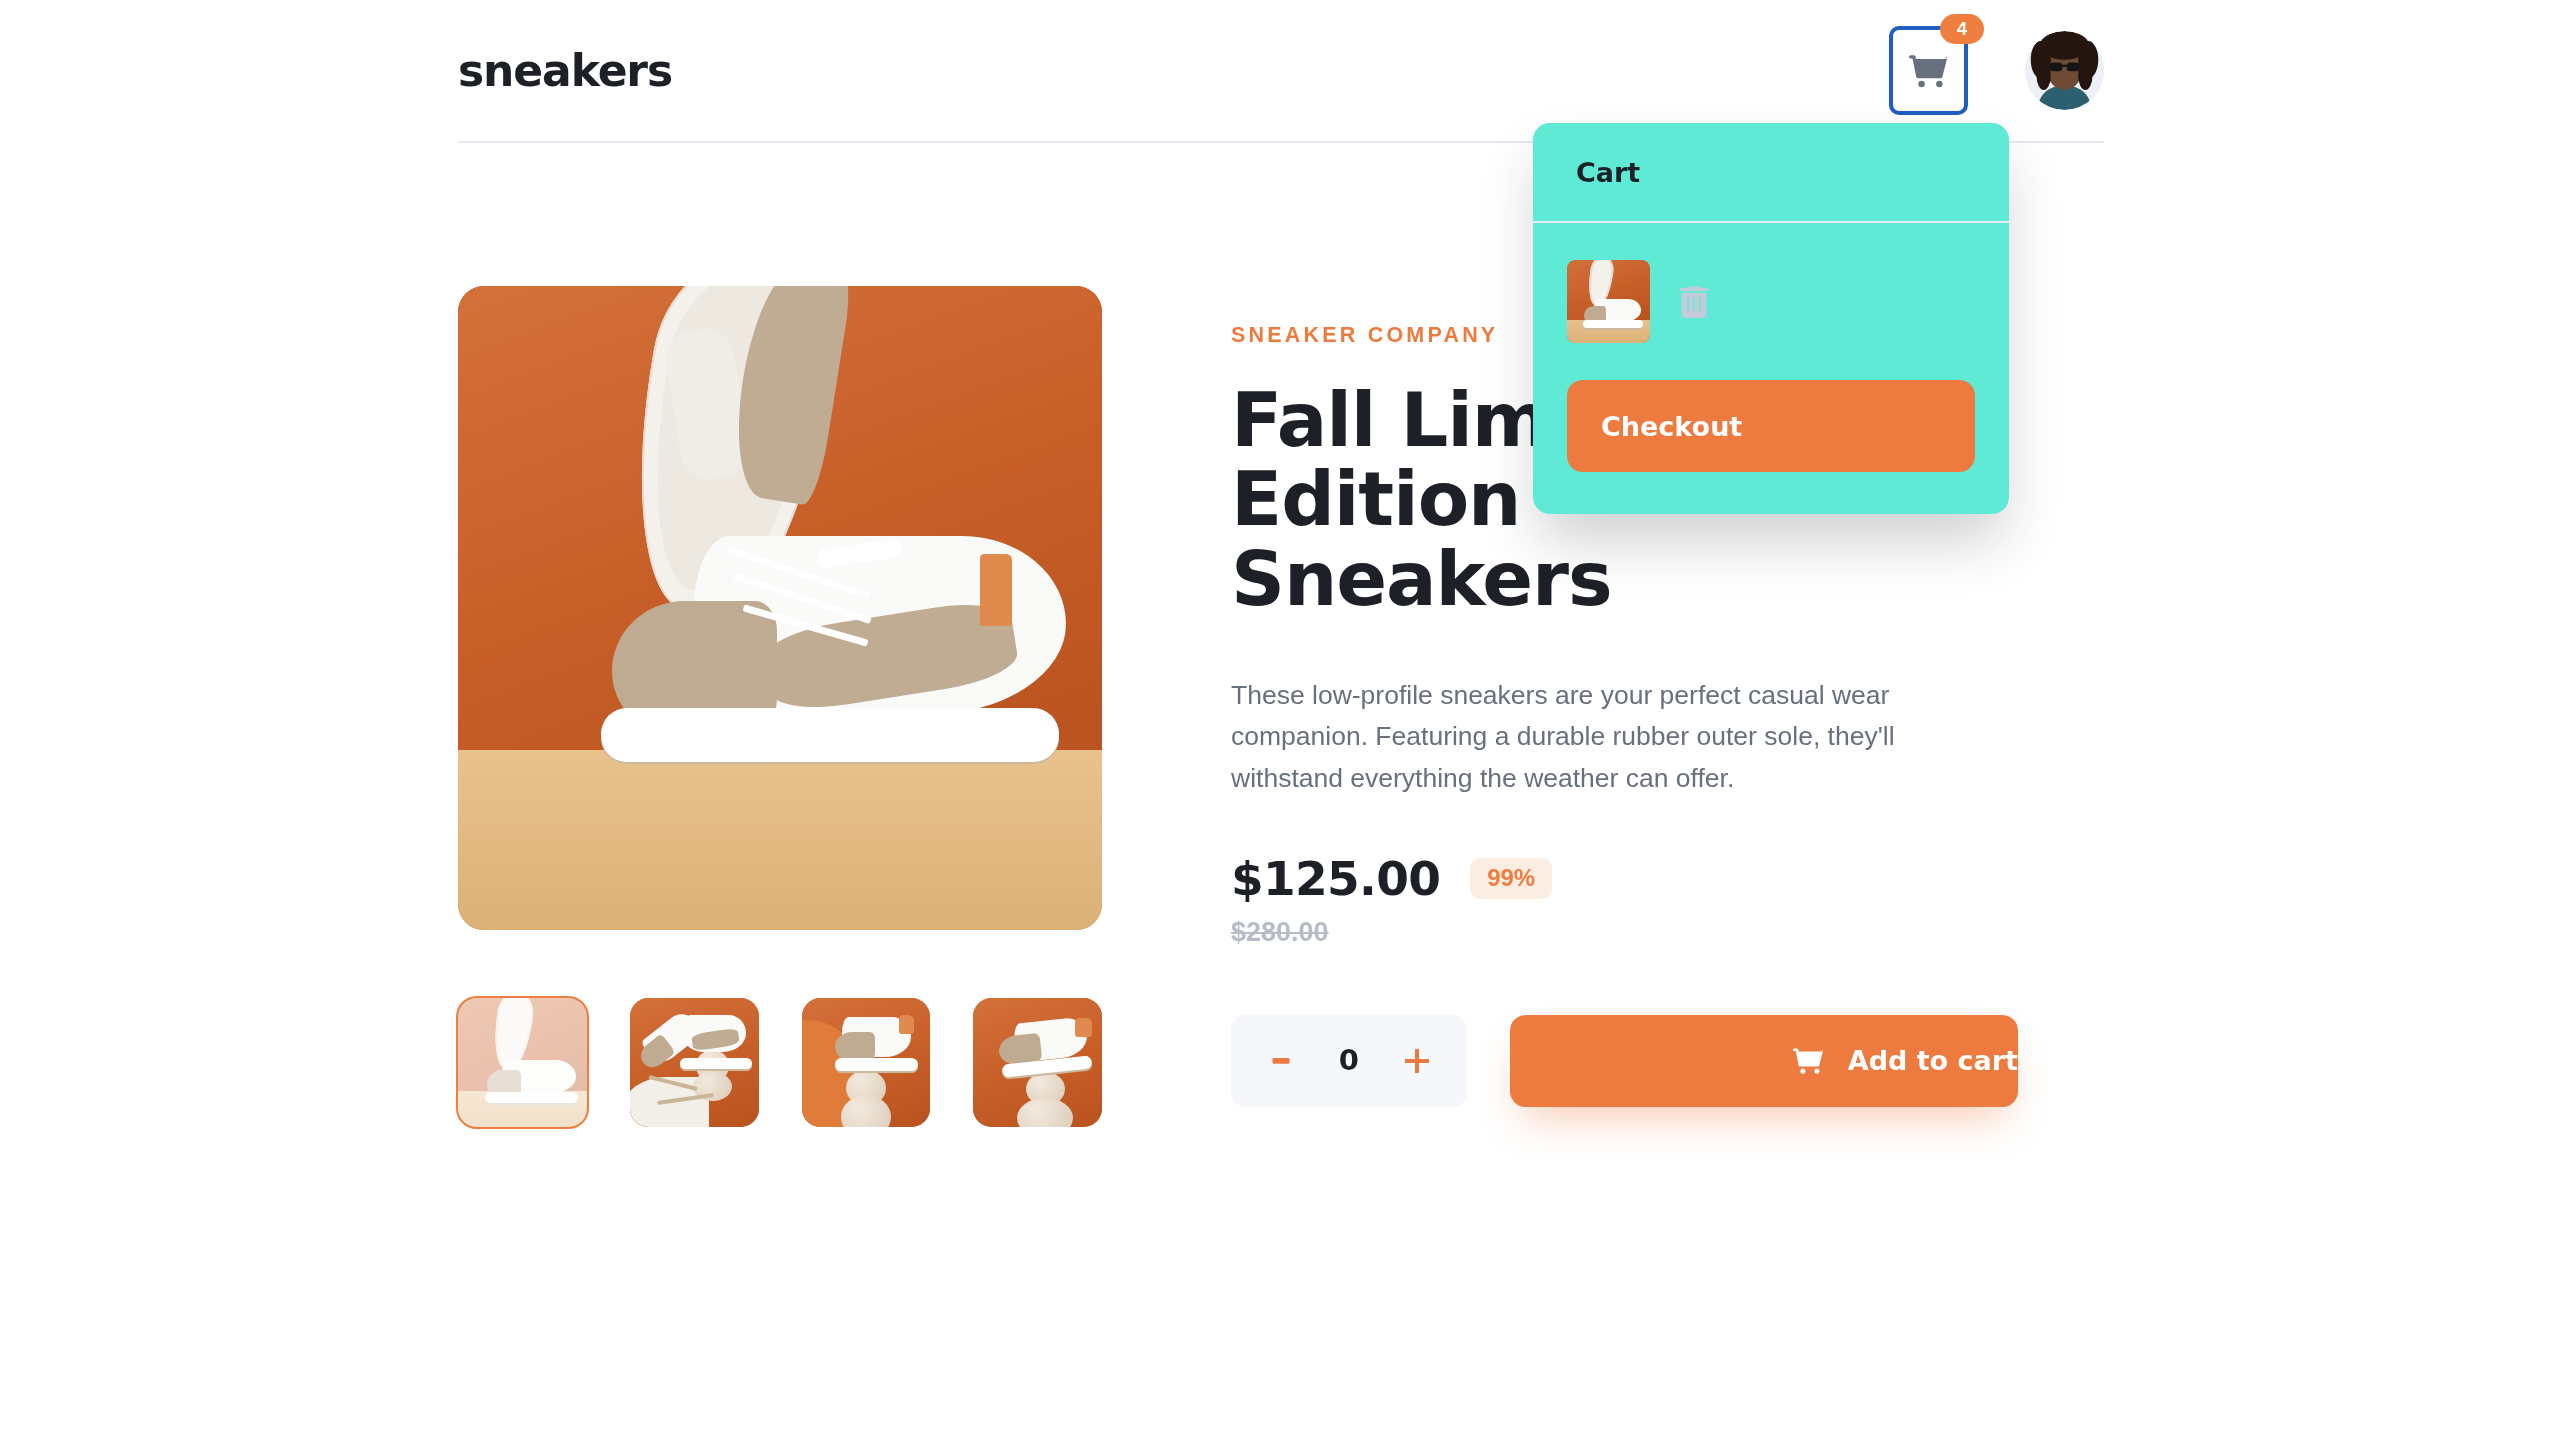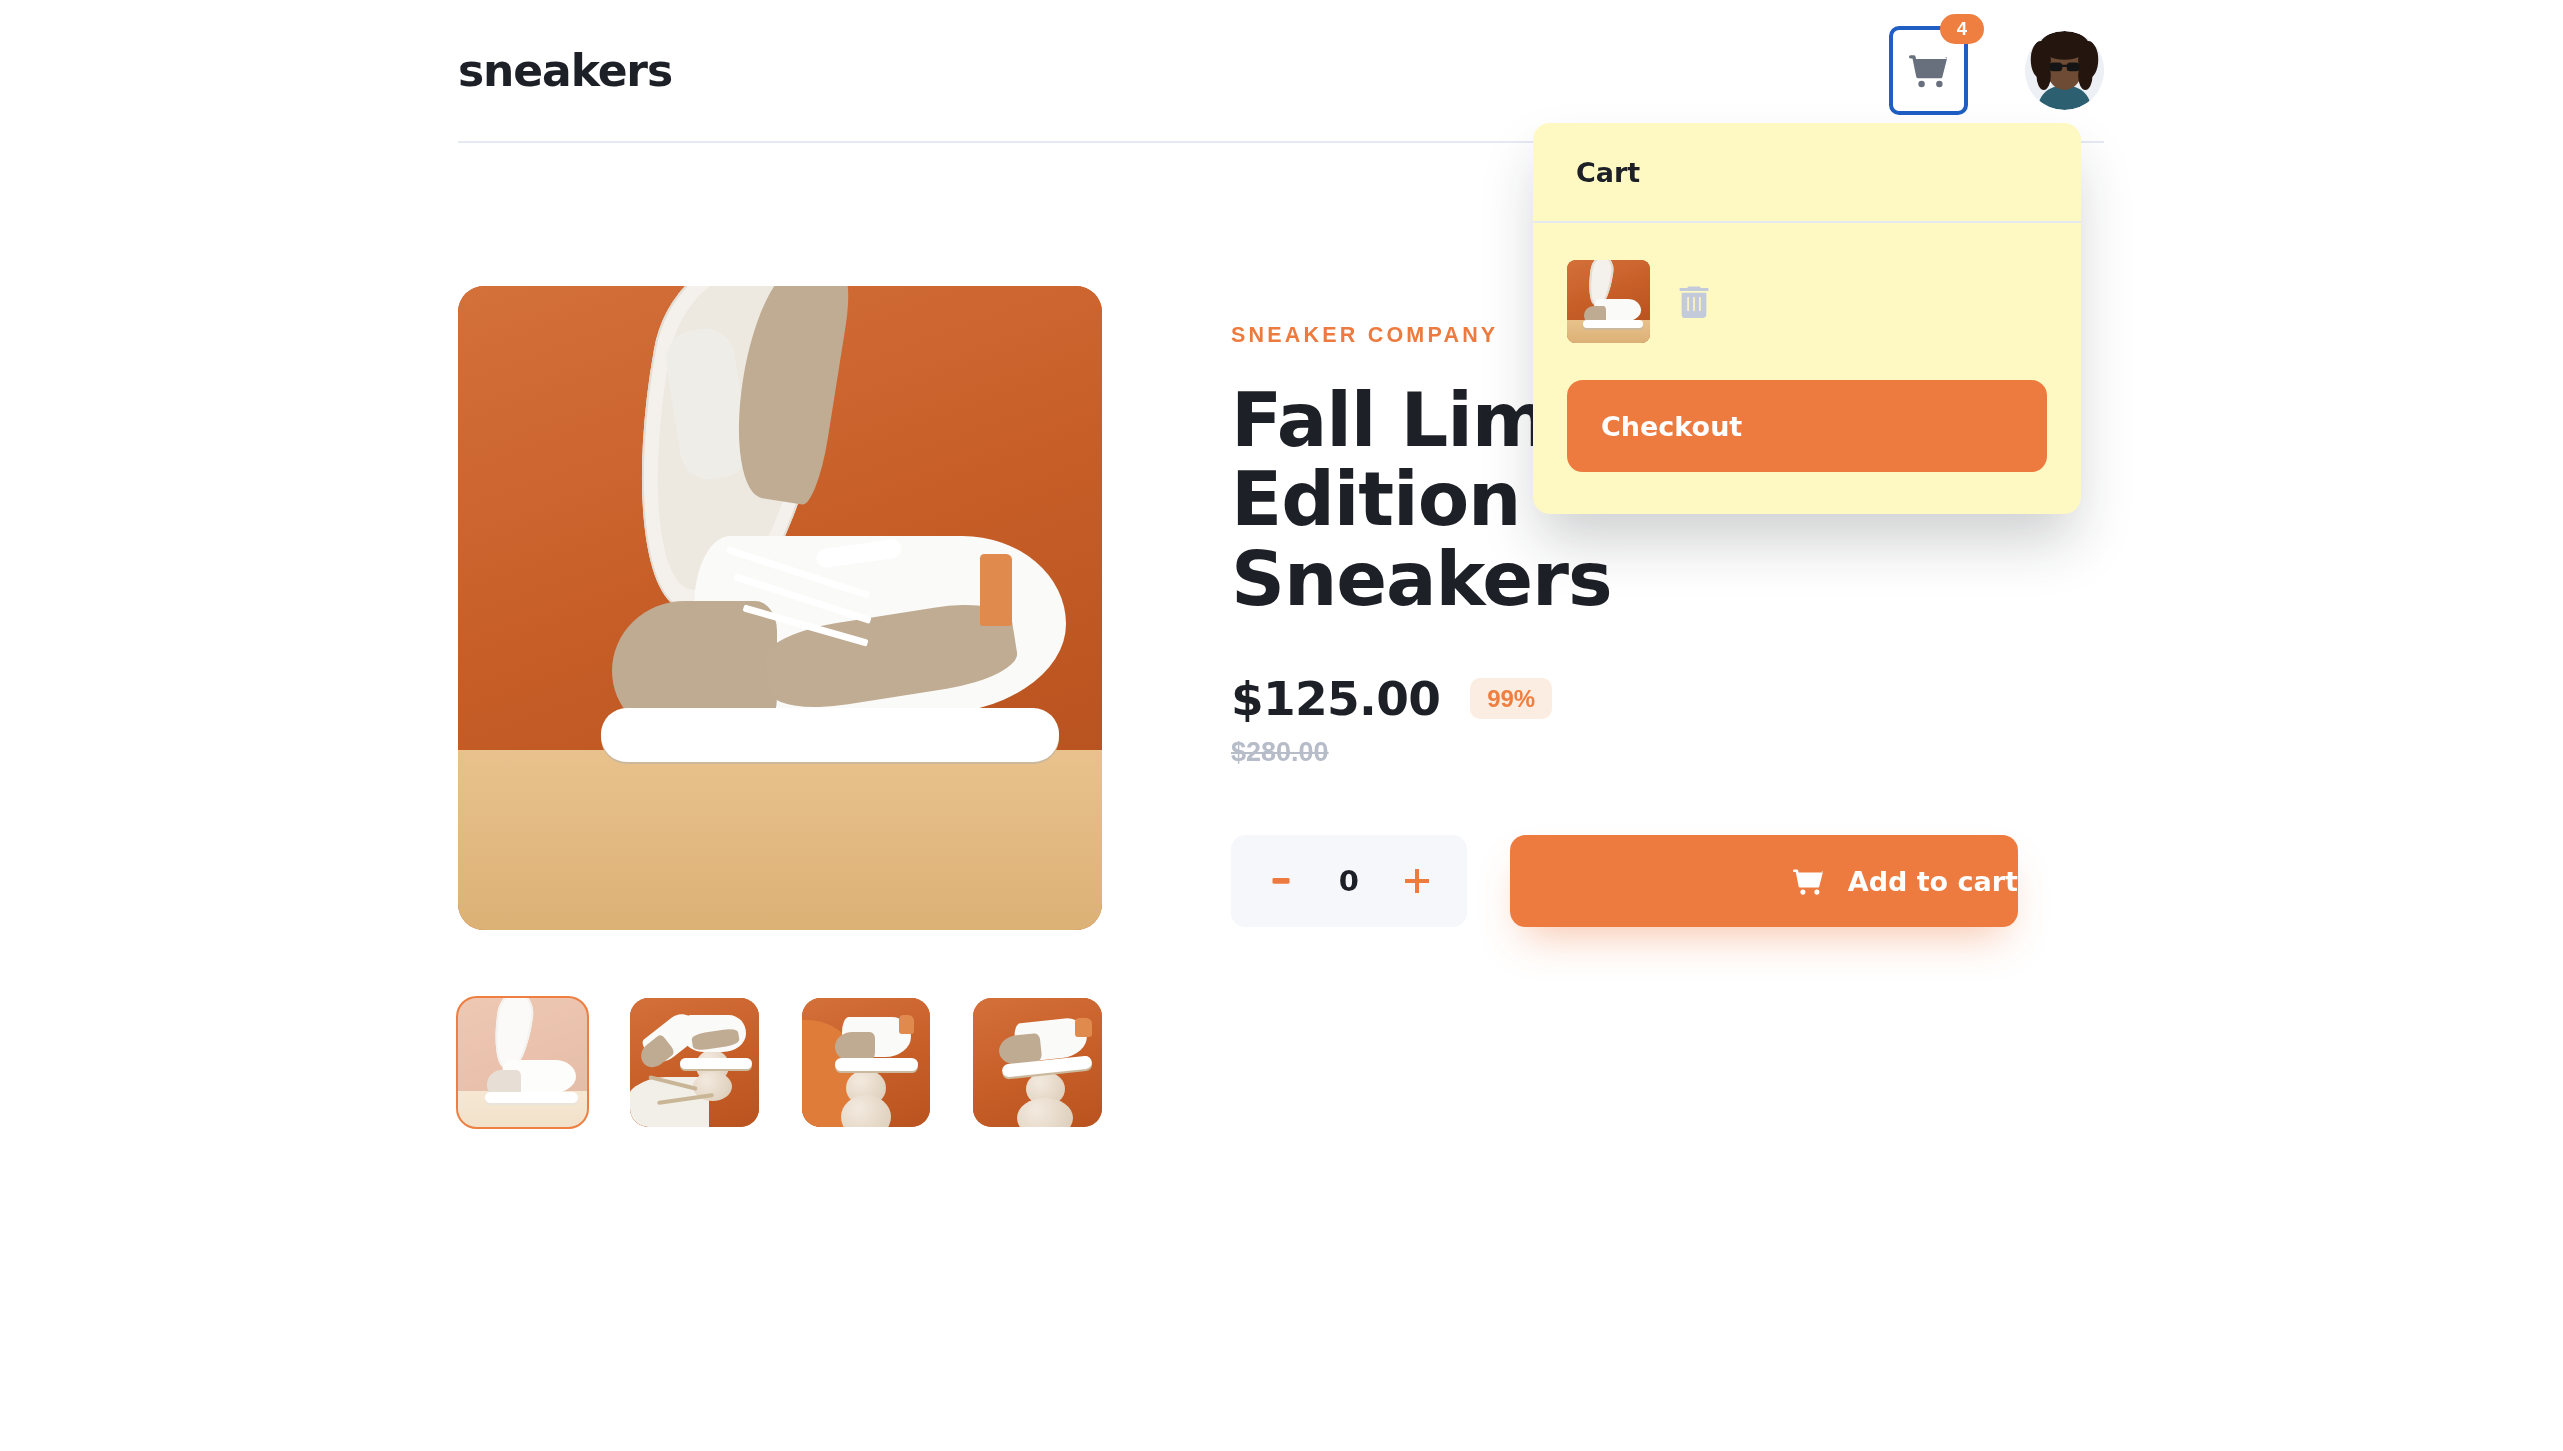--- a/index.html
+++ b/index.html
@@ -272,22 +272,22 @@
     gap: 23px;
     cursor: pointer;
     box-shadow: 0 21.5px 43px -14.3px rgba(237,123,63,0.45);
   }
 
   
   .cart-panel {
     position: absolute;
     left: 1533px;
     top: 123px;
-    width: 548px;
-    background: #fef9c3;
+    width: 476px;
+    background: #5eead4;
     border-radius: 17px;
     box-shadow: 0 31.5px 57px -7.2px rgba(29,32,38,0.22);
     z-index: 50;
     overflow: hidden;
   }
 
   .cart-panel-head {
     height: 100px;
     display: flex;
     align-items: center;
@@ -554,20 +554,21 @@
             <div class="heel-tab" style="left:102px;top:20px;width:17px;height:18.6px;"></div>
             <div class="outsole" style="left:29px;top:62px;width:90px;height:13px;border-radius:6.4px;transform:rotate(-6deg);"></div>
           </div>
         </div>
       </div>
     </div>
 
     <div class="info">
       <div class="brand">SNEAKER COMPANY</div>
       <h1 class="title">Fall Limited Edition Sneakers</h1>
+      <p class="description">These low-profile sneakers are your perfect casual wear companion. Featuring a durable rubber outer sole, they'll withstand everything the weather can offer.</p>
 
       <div class="price-row">
         <span class="price-current">$125.00</span>
         <span class="discount">99%</span>
       </div>
       <div class="price-old">$280.00</div>
 
       <div class="actions">
         <div class="qty">
           <button class="qty-btn">

